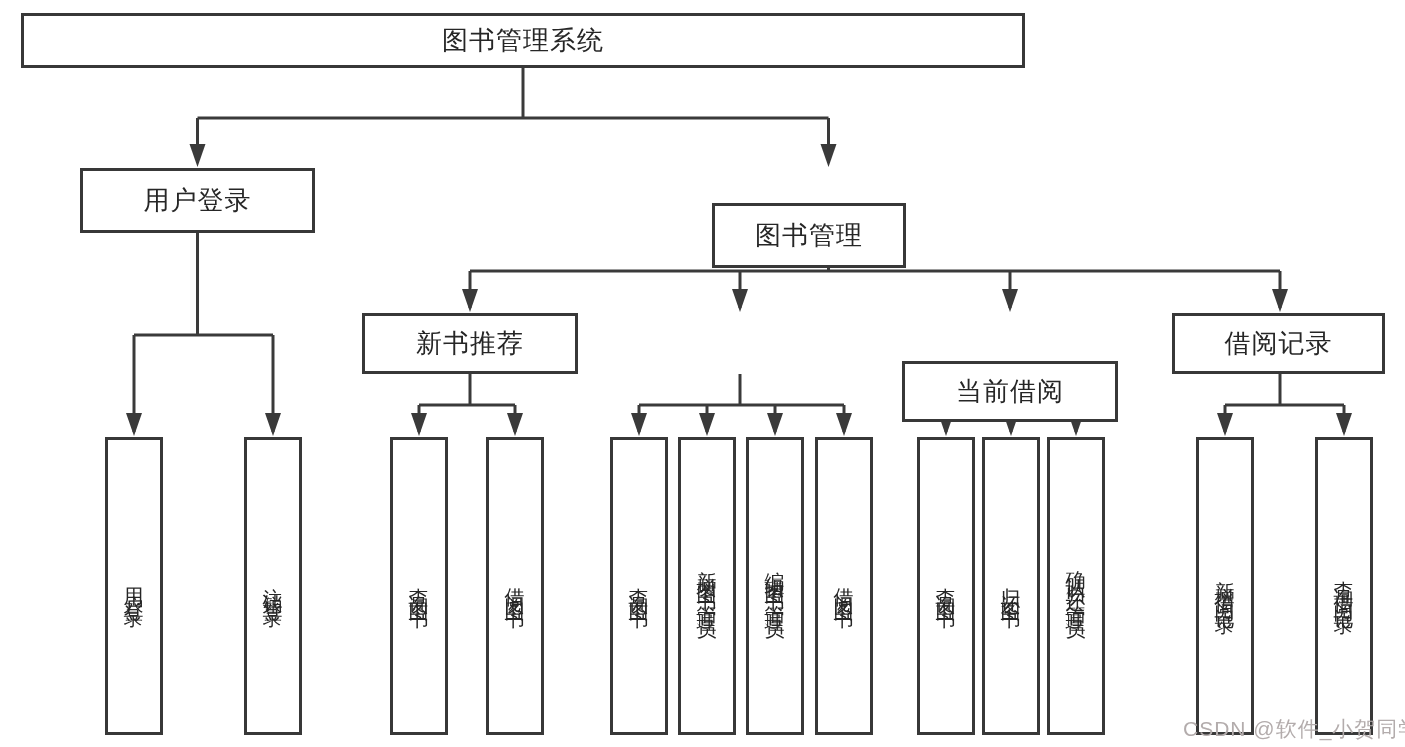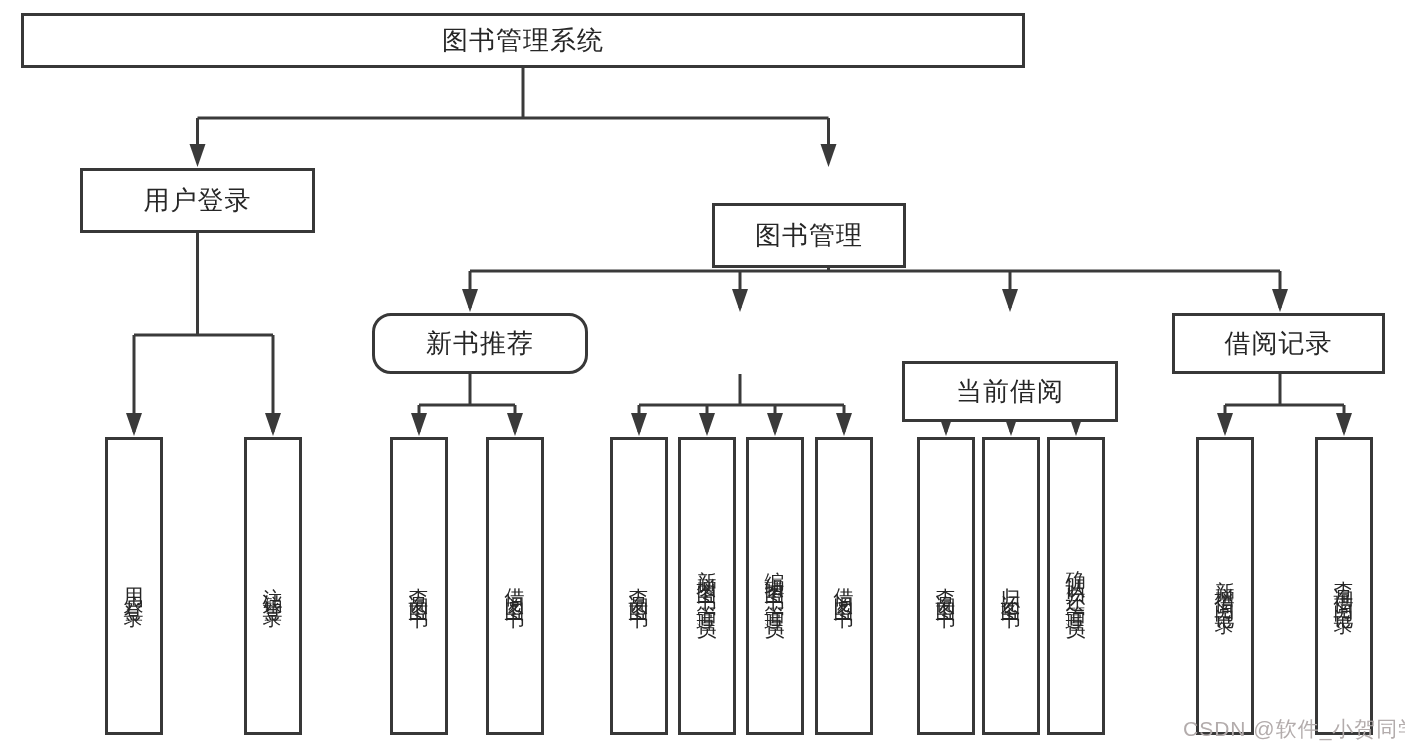--- a/index.html
+++ b/index.html
@@ -35,21 +35,21 @@
     justify-content: center;
     text-align: center;
     font-size: 26px;
     letter-spacing: 1px;
     color: var(--color-text, #262626);
   }
   .node.root   { left: 21px;  top: 13px;  width: 1004px; height: 55px; }
   .node.lvl2a  { left: 80px;  top: 168px; width: 235px;  height: 65px; }
   .node.lvl2b  { left: 712px; top: 168px; width: 194px;  height: 65px; margin-top: 35px; }
   .node.lvl3   { top: 313px;  height: 61px; width: 216px; }
-  .node.l3a    { left: 372px; border-radius: 19px; }
+  .node.l3a    { left: 362px; }
   .node.l3b    { left: 632px; }
   .node.l3c    { left: 902px; margin-top: 48px; }
   .node.l3d    { left: 1172px; width: 213px; }
   .node.leaf {
     top: 437px;
     height: 298px;
     width: 58px;
     font-size: 20px;
     letter-spacing: 7px;
   }

